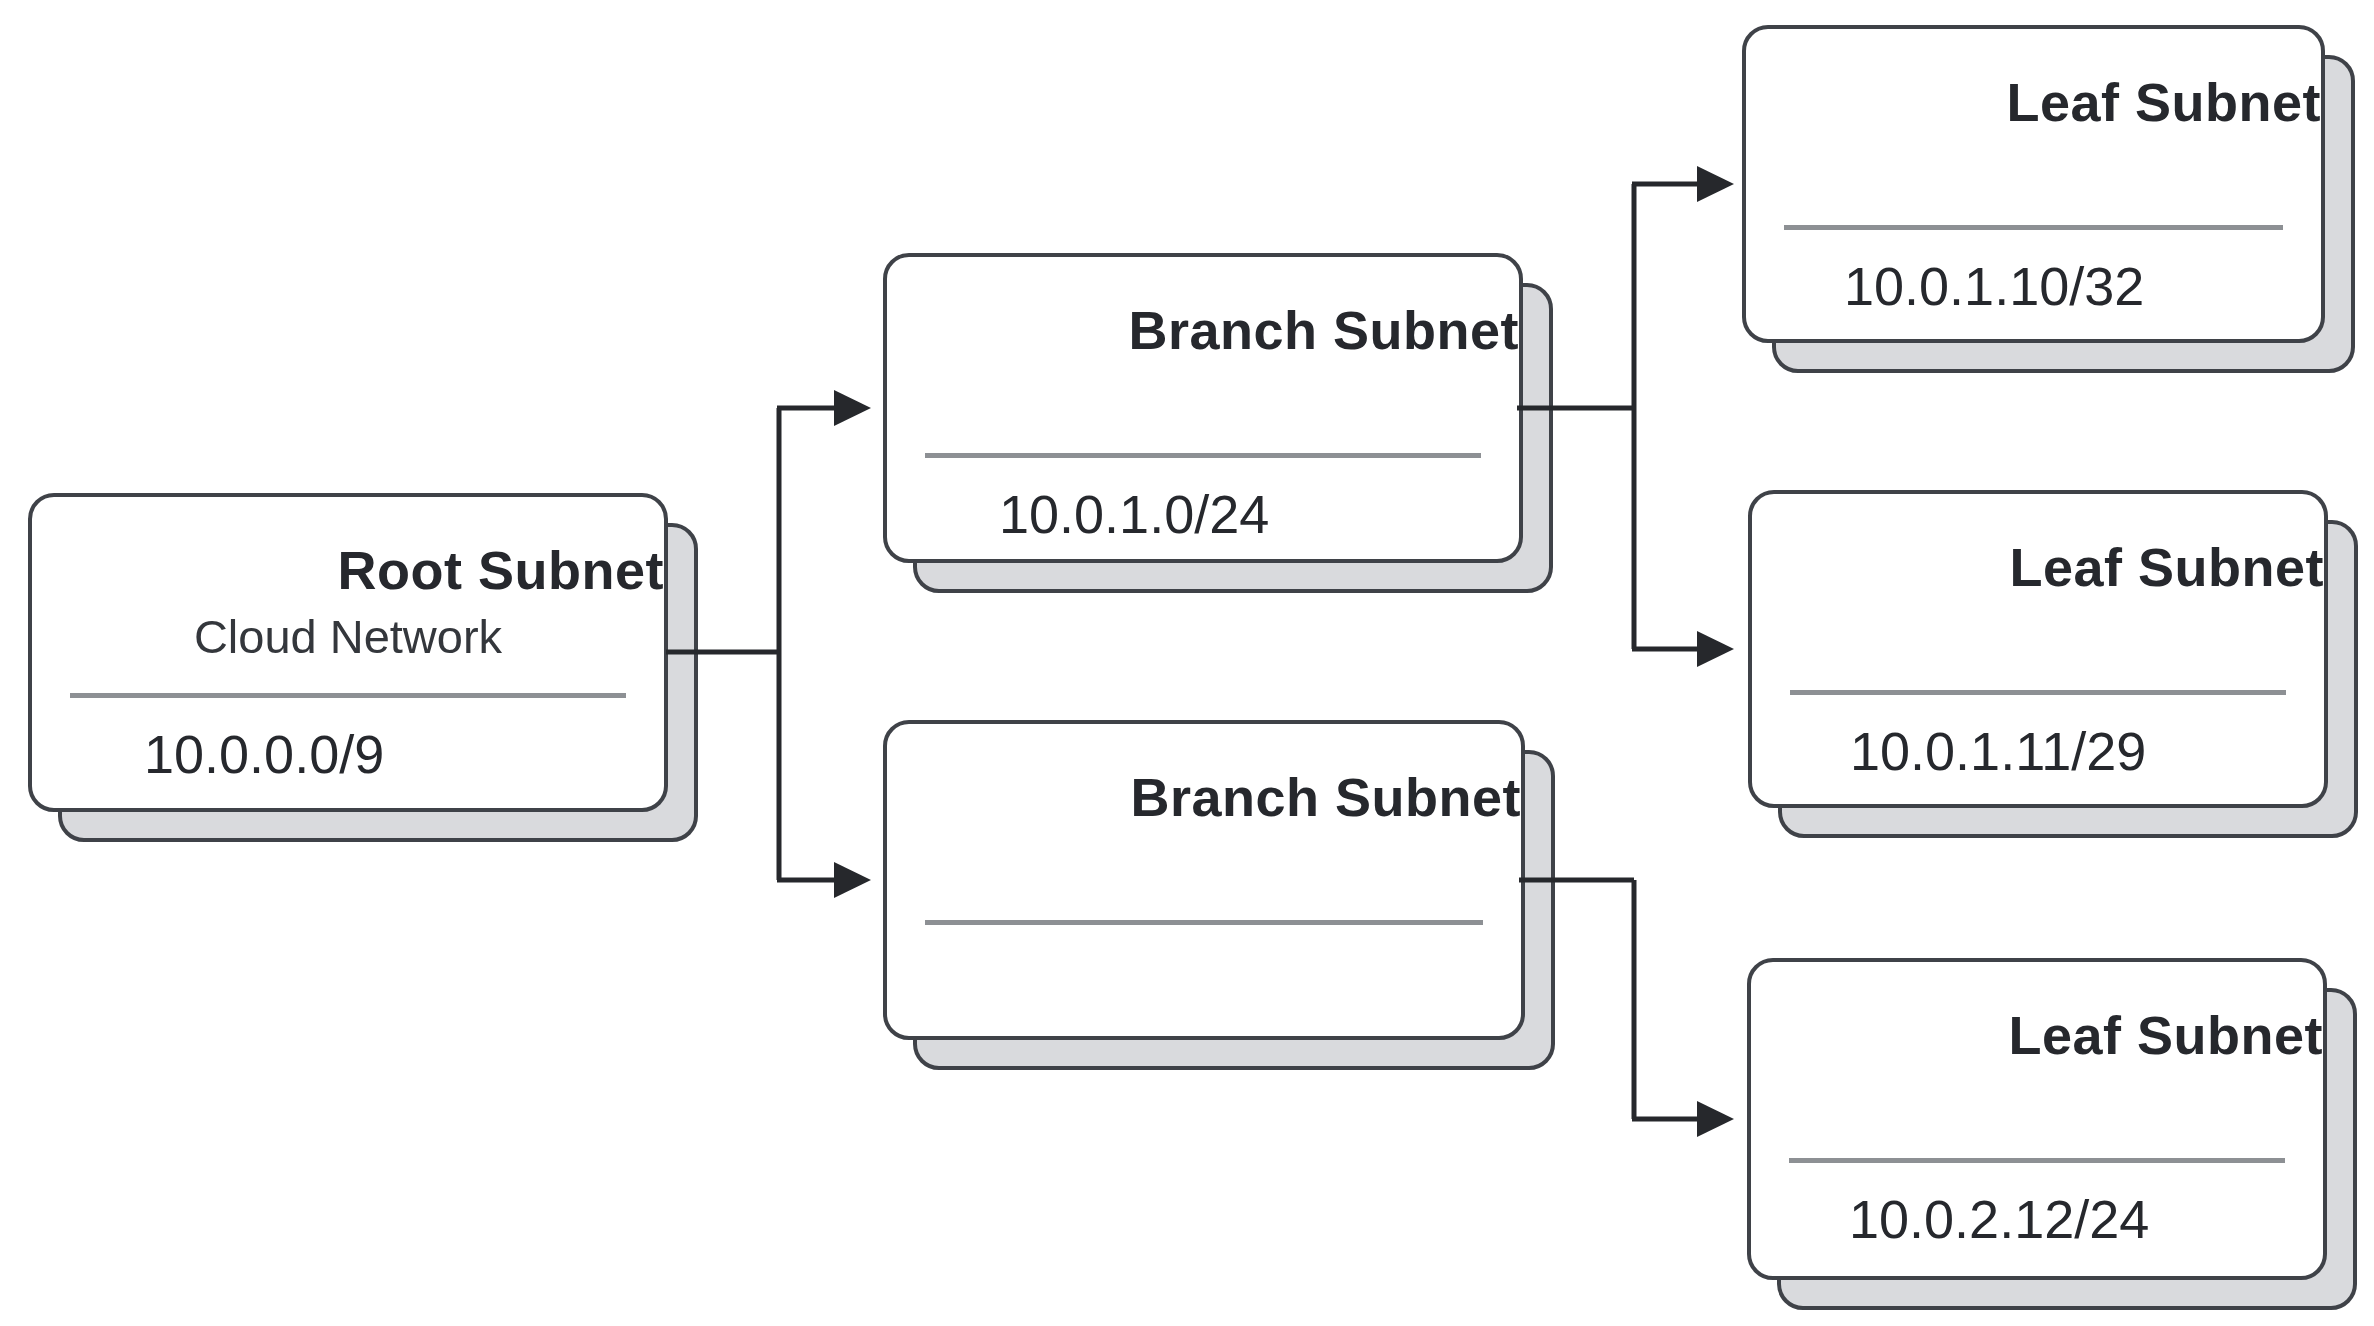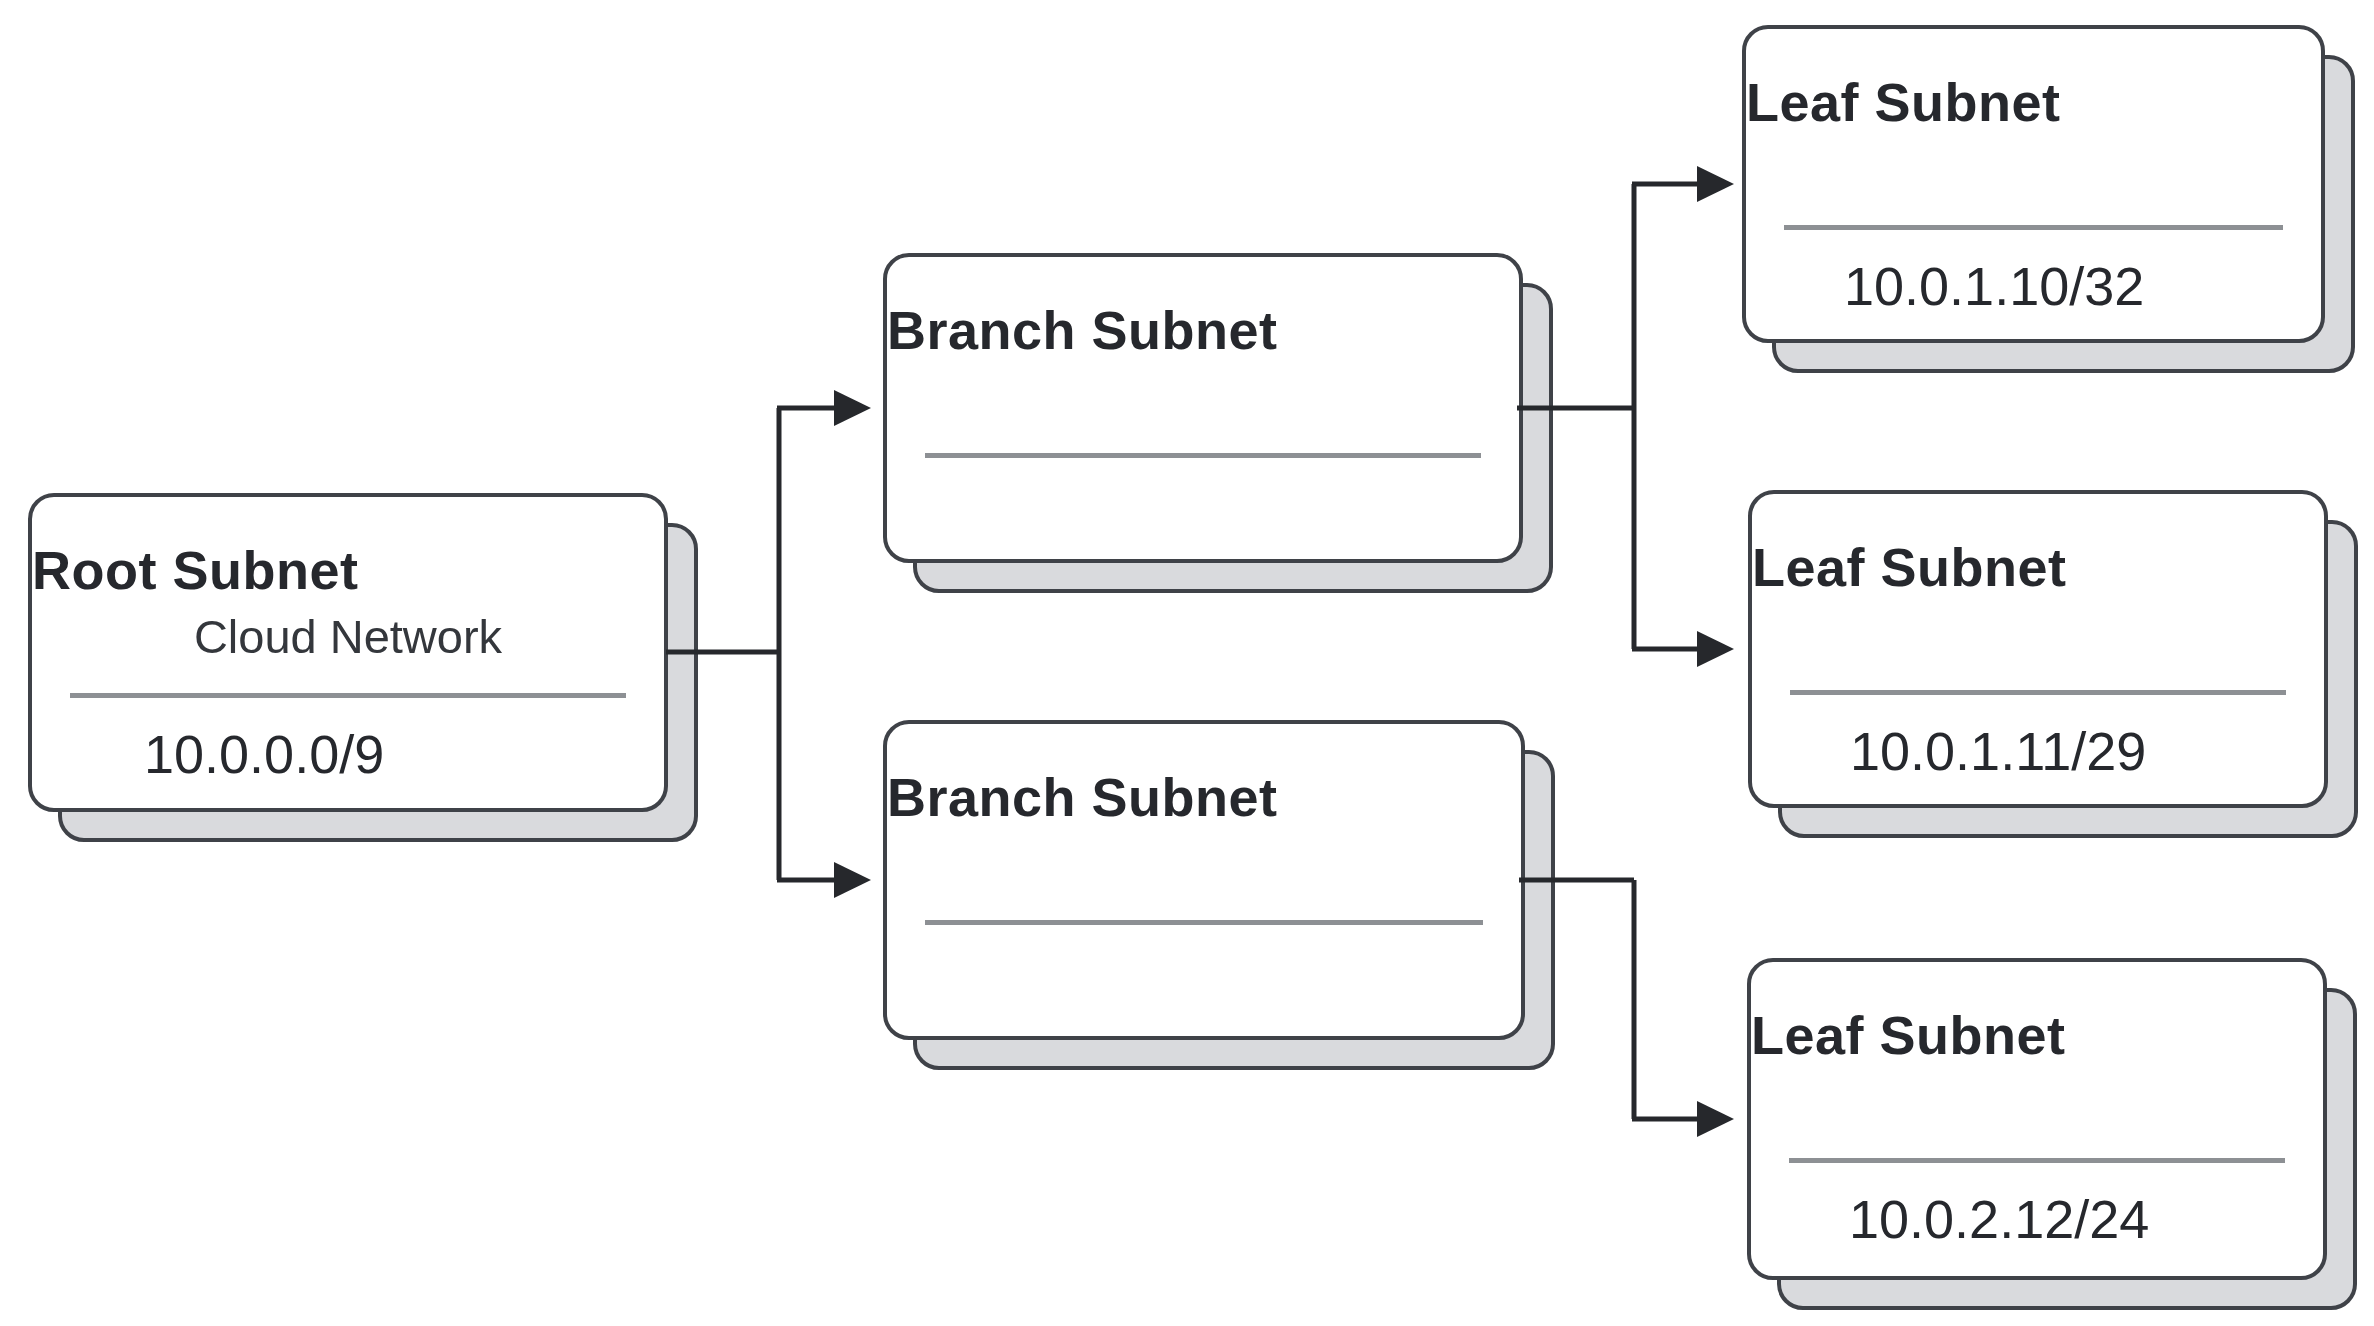--- a/index.html
+++ b/index.html
@@ -22,21 +22,21 @@
   .card-face{
     position:absolute;left:0;top:0;
     width:100%;height:100%;
     background:var(--card-fill,#ffffff);
     border:4px solid var(--card-border,#3f4248);
     border-radius:26px;
     box-sizing:border-box;
   }
   .card-title{
     position:absolute;left:0;right:0;top:42px;
-    text-align:left;
+    text-align:right;
     font-size:54px;font-weight:bold;
     letter-spacing:0.5px;
     color:var(--text,#26282d);
   }
   .card-subtitle{
     position:absolute;left:0;right:0;top:112px;
     text-align:center;
     font-size:47px;font-weight:normal;
     color:#34373c;
   }
@@ -70,20 +70,21 @@
       <div class="card-divider"></div>
       <div class="card-cidr">10.0.0.0/9</div>
     </div>
   </div>
 
   <div class="node node--branch" style="left:883px;top:253px;width:640px;height:310px;">
     <div class="card-shadow"></div>
     <div class="card-face">
       <div class="card-title">Branch Subnet</div>
       <div class="card-divider"></div>
+      <div class="card-cidr">10.0.1.0/24</div>
     </div>
   </div>
 
   <div class="node node--branch" style="left:883px;top:720px;width:642px;height:320px;">
     <div class="card-shadow"></div>
     <div class="card-face">
       <div class="card-title">Branch Subnet</div>
       <div class="card-divider"></div>
     </div>
   </div>

